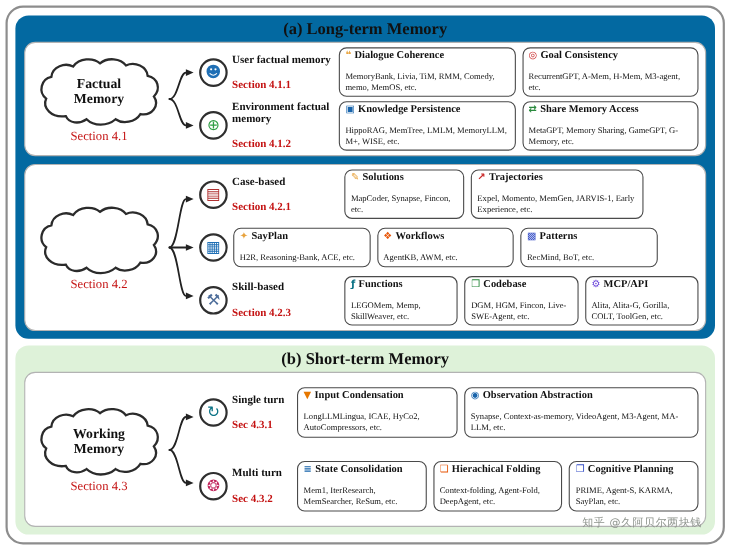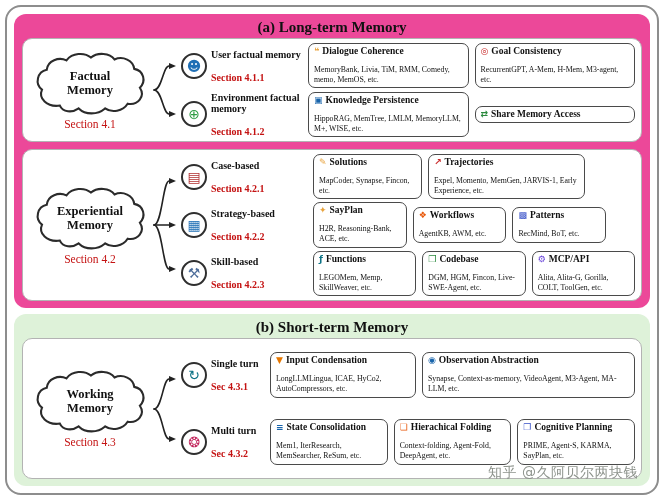--- a/index.html
+++ b/index.html
@@ -1,20 +1,20 @@
 <!DOCTYPE html>
 <html><head>
 <meta charset="utf-8">
 <style>
 *{margin:0;padding:0;box-sizing:border-box}
 html,body{width:664px;height:500px}
 body{font-family:"Liberation Serif","DejaVu Serif",serif;background:#fff;position:relative;color:#111}
 .frame{position:absolute;left:5px;top:5px;width:654px;height:490px;border:2px solid #8d8d8d;border-radius:16px;background:#fff;padding:7px;display:flex;flex-direction:column;gap:6px;overflow:hidden}
 .sec{border-radius:12px;padding:2px 8px 7px;display:flex;flex-direction:column;position:relative}
-.sec.blue{background:#ec4899;flex:1}
+.sec.blue{background:#0369a1;flex:1}
 .sec.green{background:#def2d9;flex:0 0 172px}
 .sec-title{text-align:center;font-weight:bold;font-size:15px;line-height:22px;flex:0 0 22px}
 .panel{background:#fff;border:1.5px solid #b3b3b3;border-radius:10px;display:flex;align-items:stretch;padding:3px 6px;gap:2px}
 .p-factual{flex:0 0 104px;margin-bottom:7px}
 .p-exp{flex:1}
 .p-work{flex:1}
 .cloudcol{flex:0 0 122px;display:flex;flex-direction:column;align-items:center;justify-content:center}
 .cloud{position:relative;width:118px;height:64px;display:flex;align-items:center;justify-content:center}
 .cloud svg{position:absolute;left:0;top:0;width:100%;height:100%}
 .cloudname{position:relative;font-weight:bold;font-size:12.5px;text-align:center;line-height:1.12;width:80px}
@@ -32,21 +32,21 @@
 .p-exp .btext{width:97px}
 .p-work .btext{width:54px}
 .boxes{flex:1;display:flex;gap:6px;align-items:center}
 .kbox{flex:1;border:1.5px solid #4a4a4a;border-radius:7px;background:#fff;padding:2px 5px}
 .kbox.w{flex:1.5}
 .sp1{flex:.45}
 .sp2{flex:.28}
 .kt{display:flex;align-items:flex-start;gap:3px;font-weight:bold;font-size:9.5px;line-height:1.15}
 .ki{font-size:9px;font-family:"DejaVu Sans",sans-serif;flex:0 0 auto;line-height:1.2}
 .kv{font-size:7.8px;line-height:1.3;color:#111;margin-top:8px}
-.watermark{position:absolute;right:12px;bottom:4px;font-size:14px;color:#8d938c;font-family:"DejaVu Sans",sans-serif;letter-spacing:.5px}
+.watermark{position:absolute;right:12px;bottom:4px;font-size:10px;color:#8d938c;font-family:"DejaVu Sans",sans-serif;letter-spacing:.5px}
 </style>
 </head>
 <body>
 
 <div class="frame">
 
   <div class="sec blue">
     <div class="sec-title">(a) Long-term Memory</div>
 
     <div class="panel p-factual">
@@ -107,33 +107,33 @@
                   <span class="ki" style="color: rgb(24, 100, 171);">▣</span>
                   <span>Knowledge Persistence</span>
                 </div>
               <div class="kv">HippoRAG, MemTree, LMLM, MemoryLLM, M+, WISE, etc.</div>
             </div>
             <div class="kbox">
               <div class="kt">
                   <span class="ki" style="color: rgb(43, 138, 62);">⇄</span>
                   <span>Share Memory Access</span>
                 </div>
+              <div class="kv">MetaGPT, Memory Sharing, GameGPT, G-Memory, etc.</div>
             </div>
           </div>
         </div>
       </div>
     </div>
 
     <div class="panel p-exp">
       <div class="cloudcol">
         <div class="cloud">
           <svg viewBox="0 0 120 68">
               <path d="M28,58 C14,60 5,50 9,41 C1,35 4,22 14,20 C15,10 27,6 35,10 C41,2 54,1 61,7 C68,1 81,2 86,9 C95,5 106,10 107,19 C117,21 120,32 113,39 C119,48 111,58 100,56 C95,64 83,66 76,61 C68,68 55,68 48,61 C41,66 31,65 28,58 Z" fill="#fff" stroke="#2b2b2b" stroke-width="2.2"></path>
             </svg>
-          <div class="cloudname">Experiential Memory</div>
         </div>
         <div class="cloudsec">Section 4.2</div>
       </div>
       <div class="arrows">
         <svg width="26" height="132">
           <path class="aline" d="M1,66 C9,66 10,22 16,22"></path>
             <path class="ahead" d="M16,19 L23,22 L16,25 Z"></path>
           <path class="aline" d="M1,66 L16,66"></path>
             <path class="ahead" d="M16,63 L23,66 L16,69 Z"></path>
           <path class="aline" d="M1,66 C9,66 10,110 16,110"></path>
@@ -163,24 +163,20 @@
                   <span>Trajectories</span>
                 </div>
               <div class="kv">Expel, Momento, MemGen, JARVIS-1, Early Experience, etc.</div>
             </div>
             <div class="sp1"></div>
           </div>
         </div>
         <div class="brow">
           <div class="bhead">
             <span class="bicon" style="color: rgb(31, 111, 181);">▦</span>
-            <div class="btext">
-              <div class="blabel">Strategy-based</div>
-              <div class="bsec">Section 4.2.2</div>
-            </div>
           </div>
           <div class="boxes">
             <div class="kbox">
               <div class="kt">
                   <span class="ki" style="color: rgb(232, 163, 61);">✦</span>
                   <span>SayPlan</span>
                 </div>
               <div class="kv">H2R, Reasoning-Bank, ACE, etc.</div>
             </div>
             <div class="kbox">

